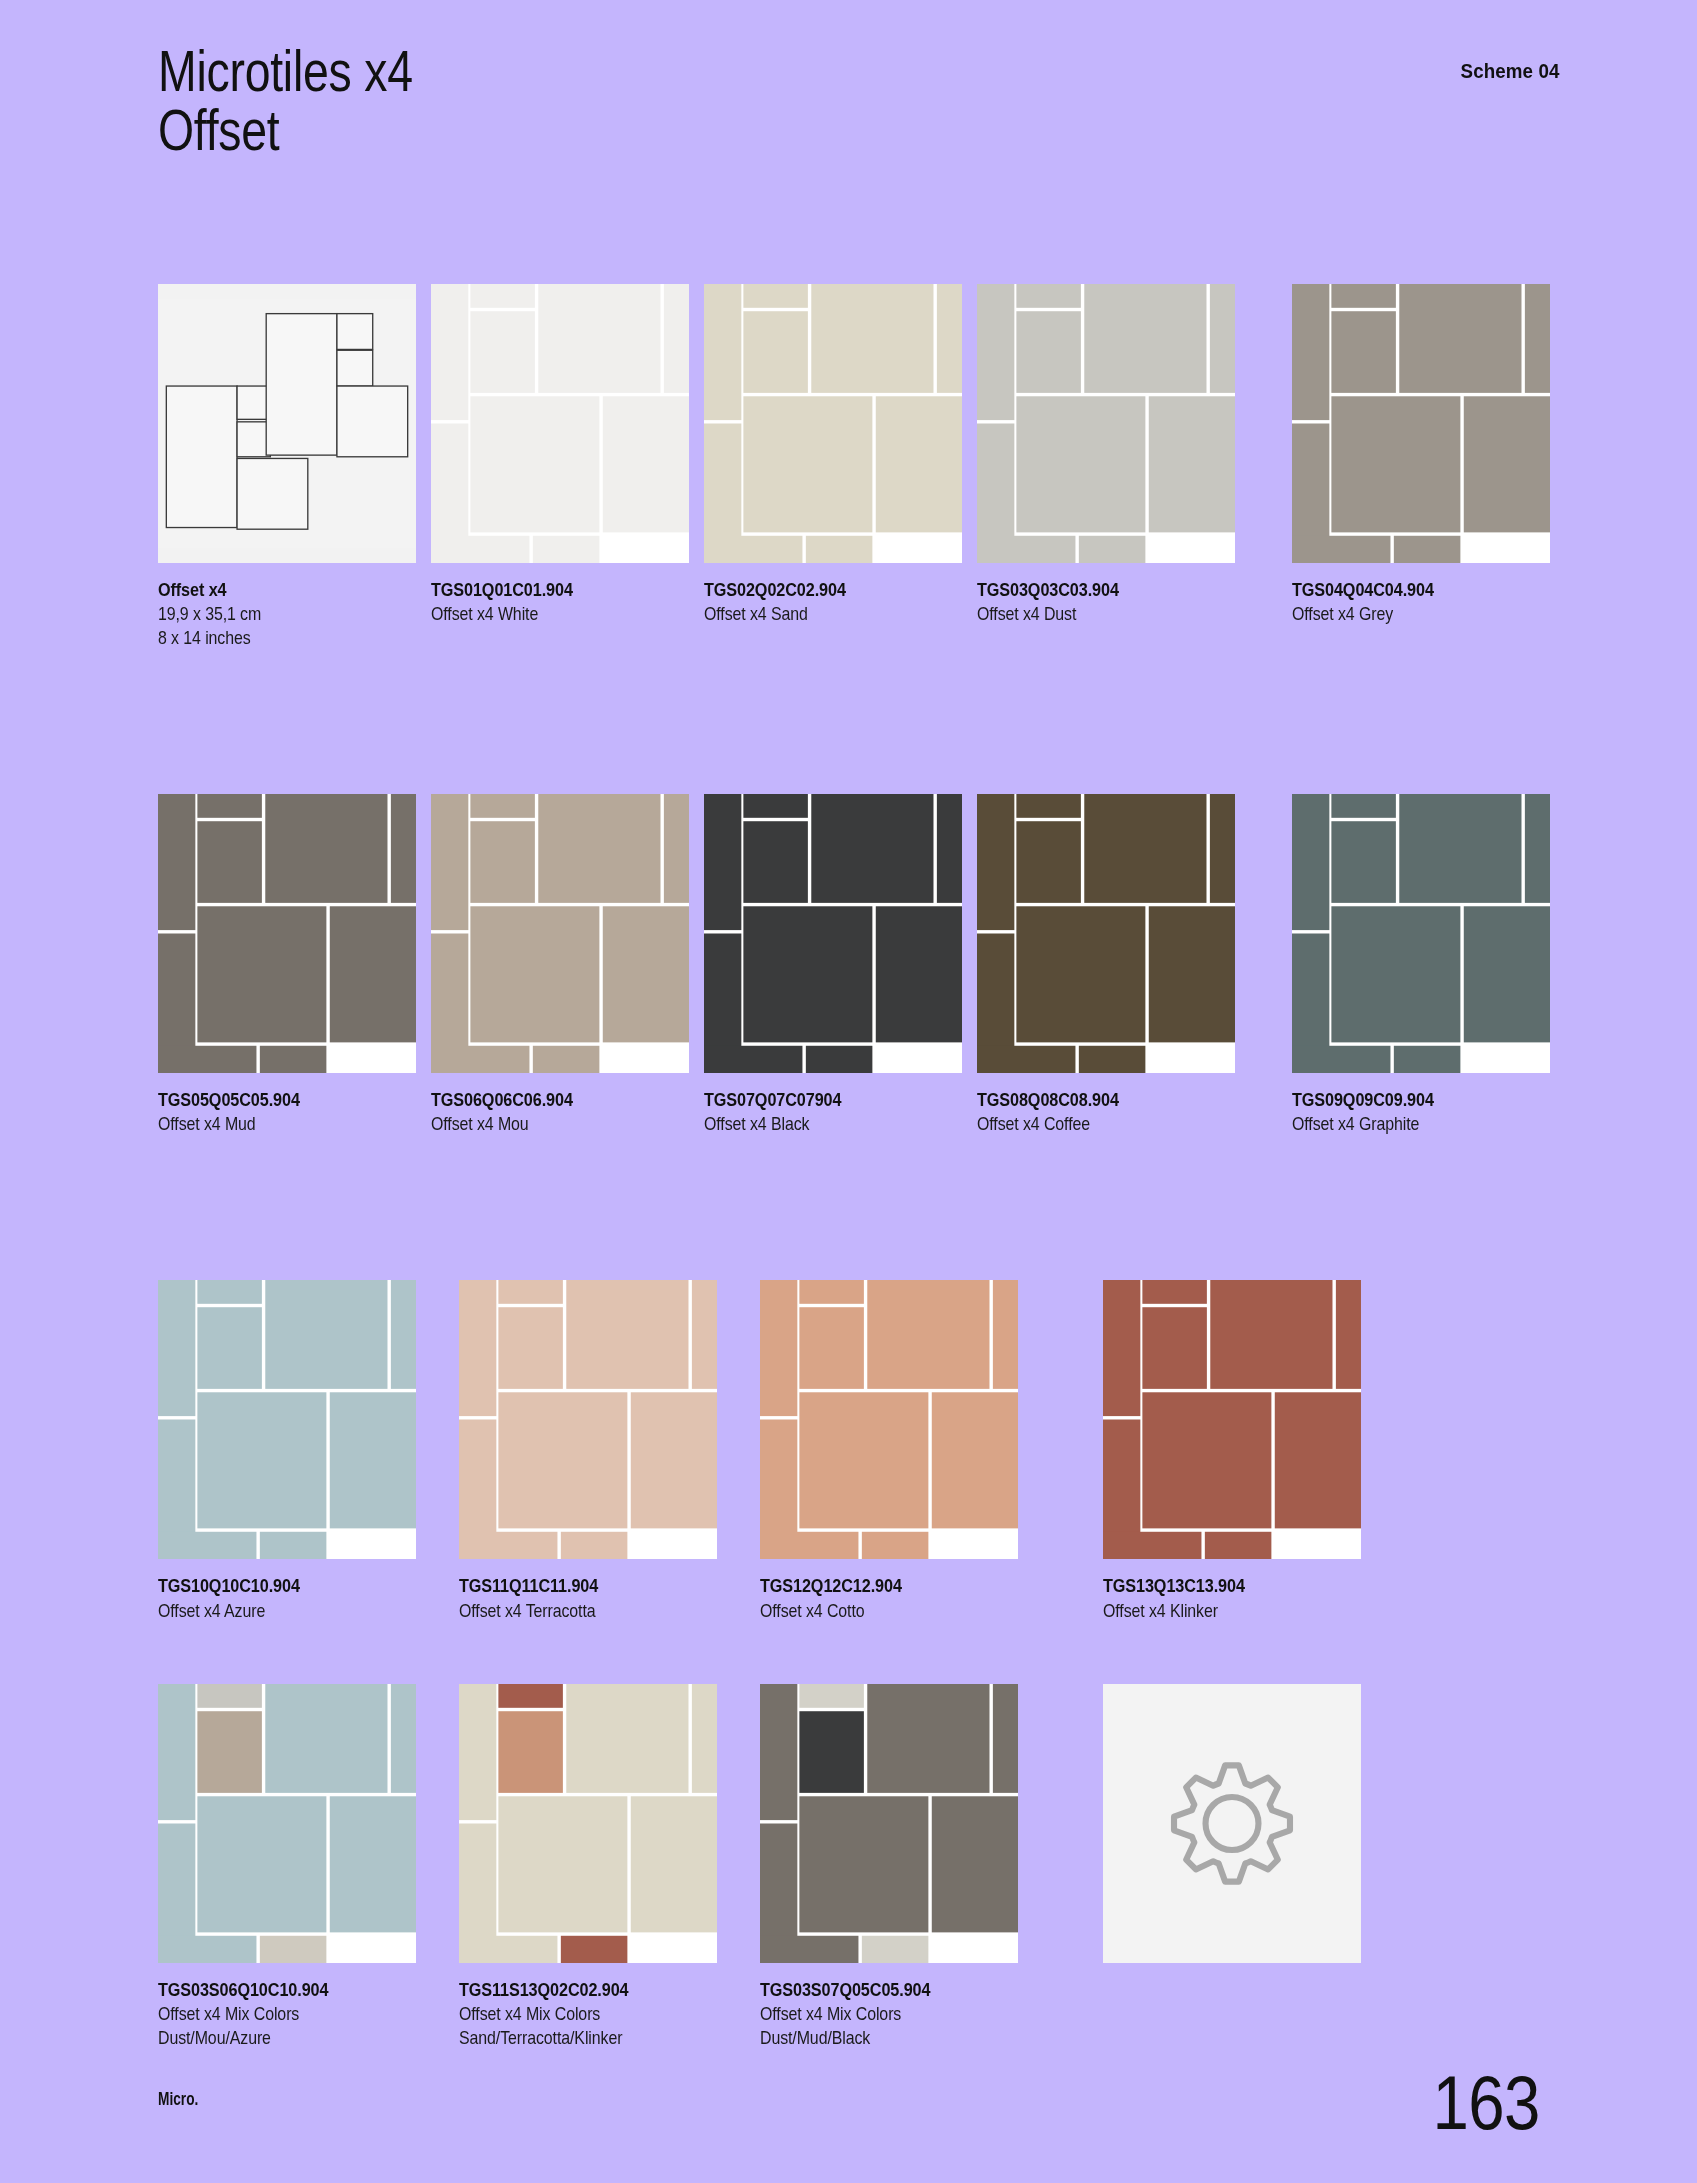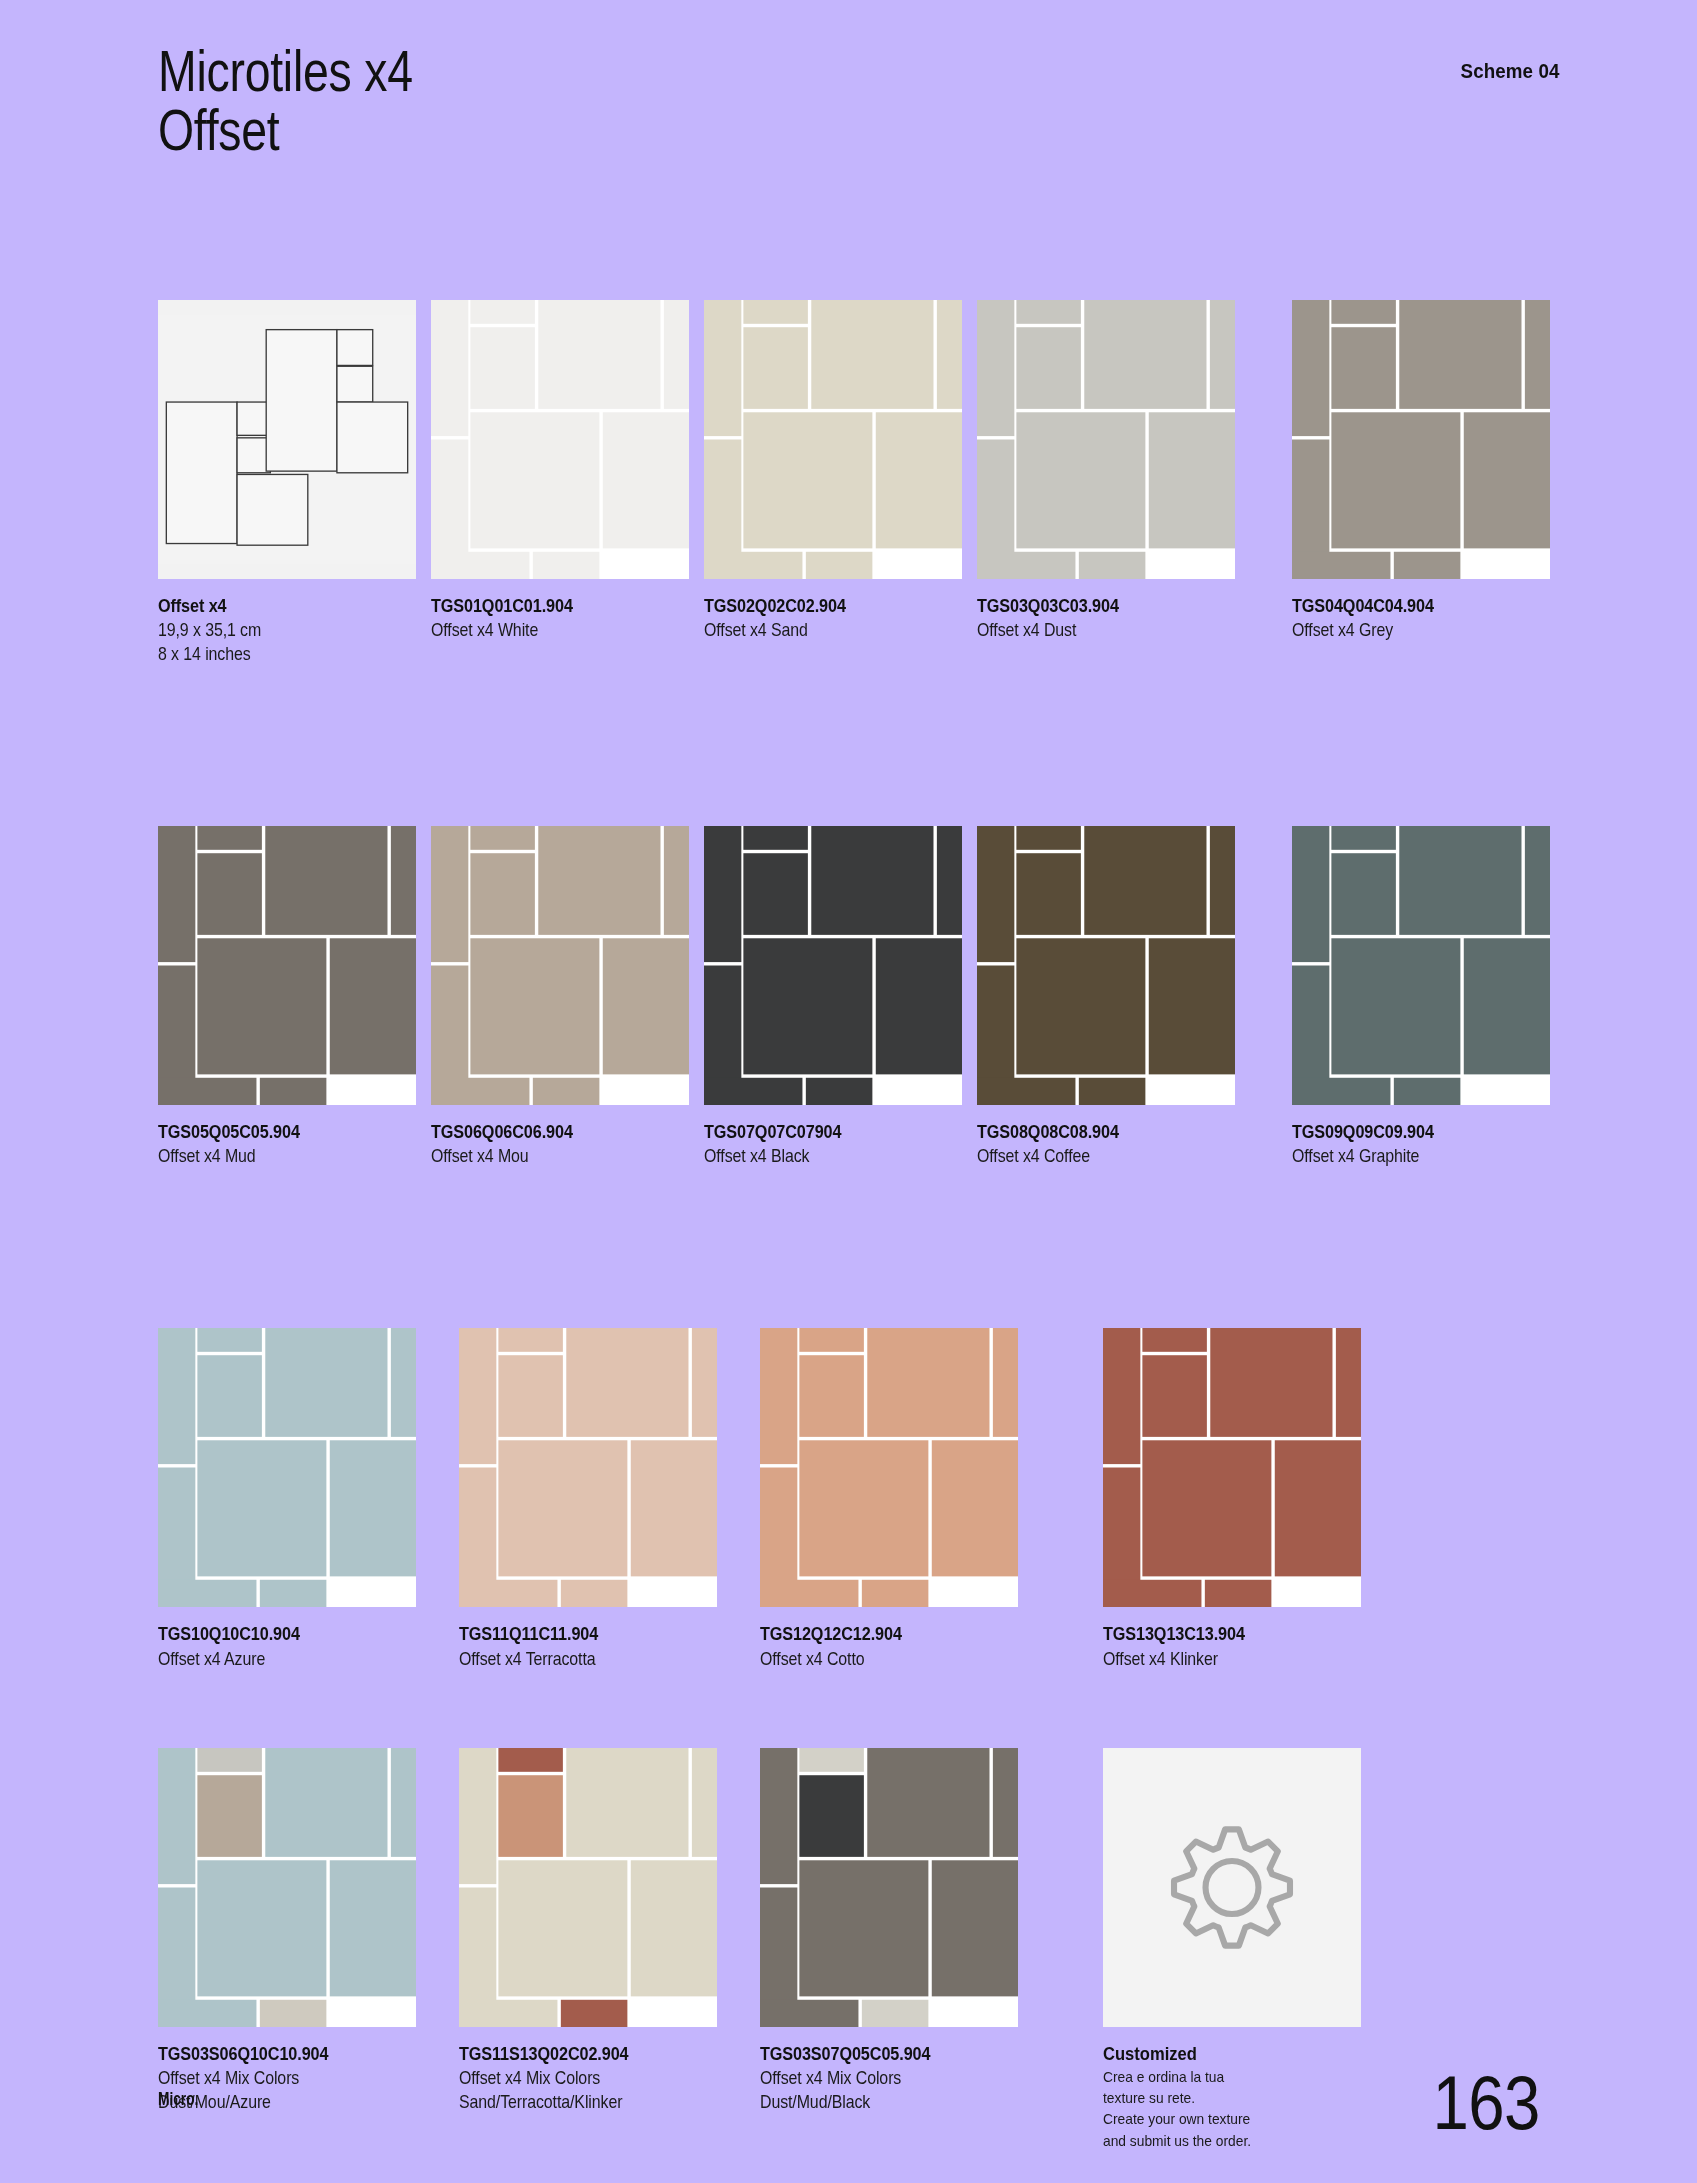--- a/index.html
+++ b/index.html
@@ -20,21 +20,21 @@
     white-space:pre;
   }
   .scheme{
     position:absolute;right:0;top:19px;
     font-size:20.4px;font-weight:700;color:#111;letter-spacing:0.1px;
     transform:scaleX(0.92);transform-origin:right top;
   }
 
   
   .grid{position:absolute;left:158px;top:284px;width:1401px;}
-  .row{display:flex;gap:0;margin-bottom:0;margin-top:16px;}
+  .row{display:flex;gap:0;margin-bottom:0;}
   .cell{width:295px;margin-right:6.1px;}
   .cell:last-child{margin-right:0;padding-left:42px;}
   .row-sp{height:144px;}
   .row-sp4{height:61px;}
 
   .swatch{
     width:258px;height:279px;position:relative;overflow:hidden;
     background:#f2f2f2;
   }
   .swatch svg{display:block;width:258px;height:279px;}
@@ -506,27 +506,20 @@
          </div>
         </div>
         <div class="cell">
           <div class="swatch">
             <svg viewBox="0 0 380 410" preserveAspectRatio="none">
     <rect x="0" y="0" width="380" height="410" fill="#f3f3f3"></rect>
     <path d="M170.4,146.2L179.9,119.6L200.1,119.6L209.6,146.2A62,62 0 0 1 217.7,149.5L217.7,149.5L243.2,137.5L257.5,151.8L245.5,177.3A62,62 0 0 1 248.8,185.4L248.8,185.4L275.4,194.9L275.4,215.1L248.8,224.6A62,62 0 0 1 245.5,232.7L245.5,232.7L257.5,258.2L243.2,272.5L217.7,260.5A62,62 0 0 1 209.6,263.8L209.6,263.8L200.1,290.4L179.9,290.4L170.4,263.8A62,62 0 0 1 162.3,260.5L162.3,260.5L136.8,272.5L122.5,258.2L134.5,232.7A62,62 0 0 1 131.2,224.6L131.2,224.6L104.6,215.1L104.6,194.9L131.2,185.4A62,62 0 0 1 134.5,177.3L134.5,177.3L122.5,151.8L136.8,137.5L162.3,149.5A62,62 0 0 1 170.4,146.2Z" fill="none" stroke="#a8a8a8" stroke-width="9" stroke-linejoin="round"></path>
     <circle cx="190" cy="205" r="39" fill="none" stroke="#a8a8a8" stroke-width="9"></circle>
   </svg>
           </div>
-         <div class="cap cust">
-           <div class="ctitle">Customized</div>
-           <div class="cline">Crea e ordina la tua</div>
-            <div class="cline">texture su rete.</div>
-            <div class="cline">Create your own texture</div>
-            <div class="cline">and submit us the order.</div>
-         </div>
         </div>
       </div>
     </div>
 
   <div class="brand">Micro.</div>
   <div class="pageno">163</div>
 
 </div>
 
 

